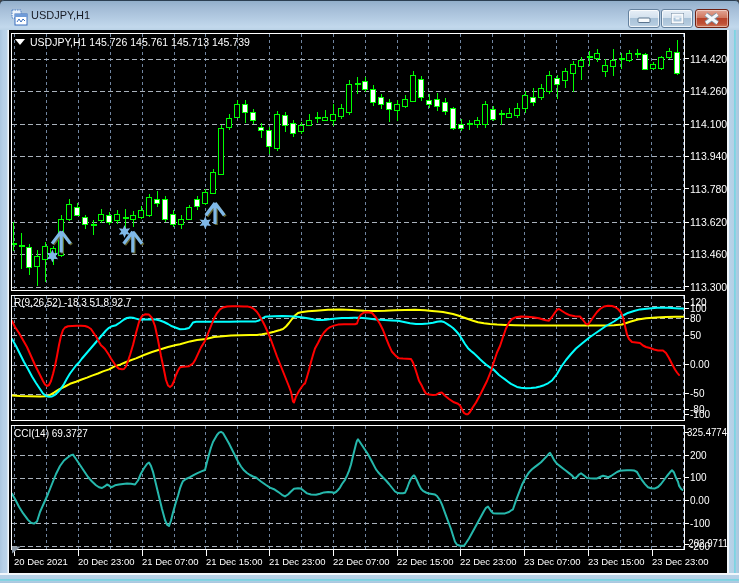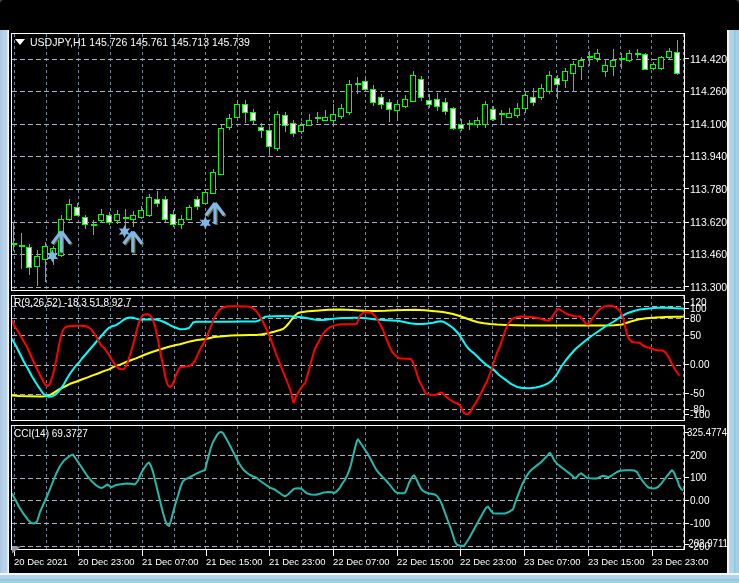--- a/index.html
+++ b/index.html
@@ -182,16 +182,37 @@
 <text x="397" y="565" font-size="9.5" fill="#ffffff" text-anchor="start" font-weight="normal">22 Dec 15:00</text>
 <text x="460" y="565" font-size="9.5" fill="#ffffff" text-anchor="start" font-weight="normal">22 Dec 23:00</text>
 <text x="524" y="565" font-size="9.5" fill="#ffffff" text-anchor="start" font-weight="normal">23 Dec 07:00</text>
 <text x="588" y="565" font-size="9.5" fill="#ffffff" text-anchor="start" font-weight="normal">23 Dec 15:00</text>
 <text x="652" y="565" font-size="9.5" fill="#ffffff" text-anchor="start" font-weight="normal">23 Dec 23:00</text>
 <path d="M15 39 L25 39 L20 45 Z" fill="#ffffff"></path>
 <text x="30" y="46" font-size="10.5" fill="#ffffff" text-anchor="start" font-weight="normal">USDJPY,H1  145.726 145.761 145.713 145.739</text>
 <text x="14" y="306" font-size="10" fill="#ffffff" text-anchor="start" font-weight="normal">R(9,26,52) -18.3 51.8 92.7</text>
 <text x="14" y="437" font-size="10" fill="#ffffff" text-anchor="start" font-weight="normal">CCI(14) 69.3727</text>
 </svg>
+<div id="title">
+ <svg id="ico" width="17" height="17" viewBox="0 0 17 17">
+  <rect x="1" y="1" width="9" height="8" fill="#eef4fb" stroke="#4d7fc4" stroke-dasharray="1.5 1" stroke-width="1"></rect>
+  <rect x="4" y="5" width="12" height="11" fill="#ffffff" stroke="#3a6fbe" stroke-width="1"></rect>
+  <rect x="4" y="5" width="12" height="3" fill="#6f9bd8"></rect>
+  <path d="M6 13 L8 10 L10 13 L12 10 L14 12" fill="none" stroke="#3a6fbe" stroke-width="1"></path>
+ </svg>
+ <div id="ttext">USDJPY,H1</div>
+ <div class="btn blu" id="bmin"><svg width="30" height="17">
+          <rect x="9" y="8" width="12" height="4.5" rx="1" fill="#f8fbfd" stroke="#5a748e"></rect>
+        </svg></div>
+ <div class="btn blu" id="bres"><svg width="30" height="17">
+          <rect x="9.5" y="3.5" width="12" height="10" fill="none" stroke="#68829c" stroke-width="1"></rect>
+          <rect x="10.5" y="4.5" width="10" height="8" fill="none" stroke="#f8fafc" stroke-width="2"></rect>
+          <rect x="13.5" y="7.5" width="4" height="2" fill="#f0f4f8"></rect>
+        </svg></div>
+ <div class="btn" id="bclo"><svg width="32" height="17">
+          <path d="M10 4.5 L21.5 13 M21.5 4.5 L10 13" stroke="#8494a2" stroke-width="4.8" fill="none"></path>
+          <path d="M10 4.5 L21.5 13 M21.5 4.5 L10 13" stroke="#f4f8fb" stroke-width="2.8" fill="none"></path>
+        </svg></div>
+</div>
 <div id="lb"></div>
     <div id="rb"></div>
     <div id="bb"></div>
 </div>
 
 </body></html>

